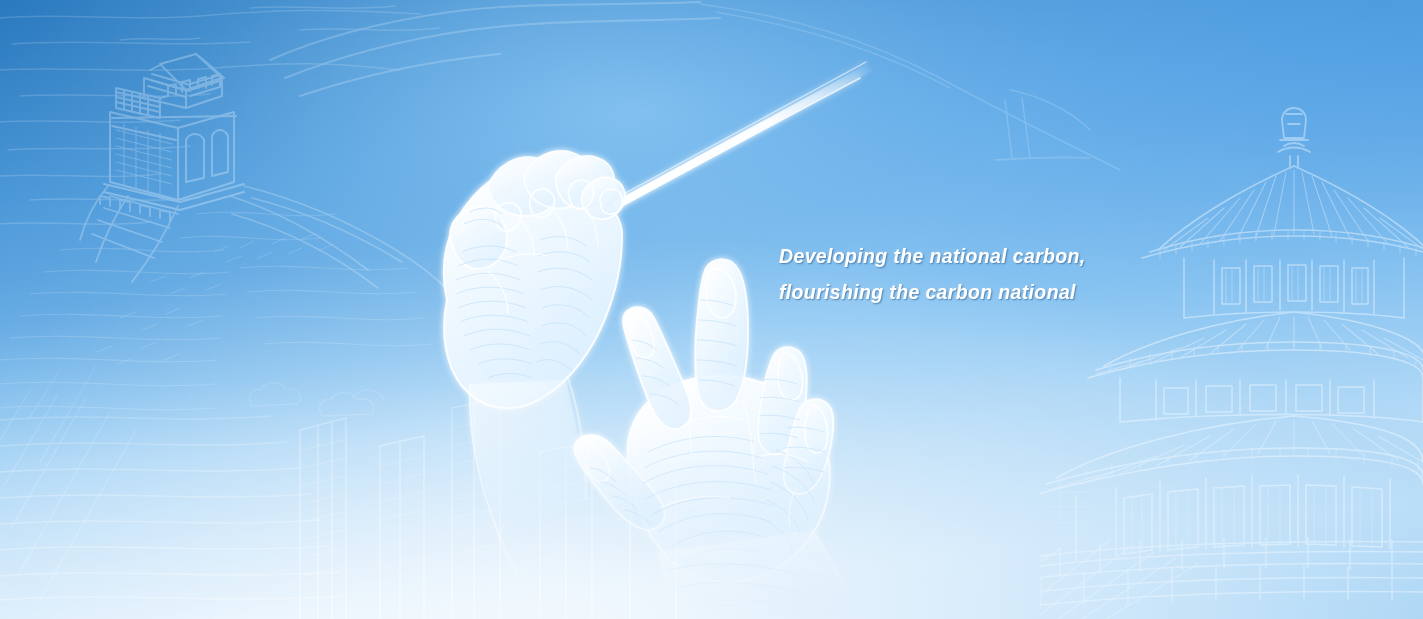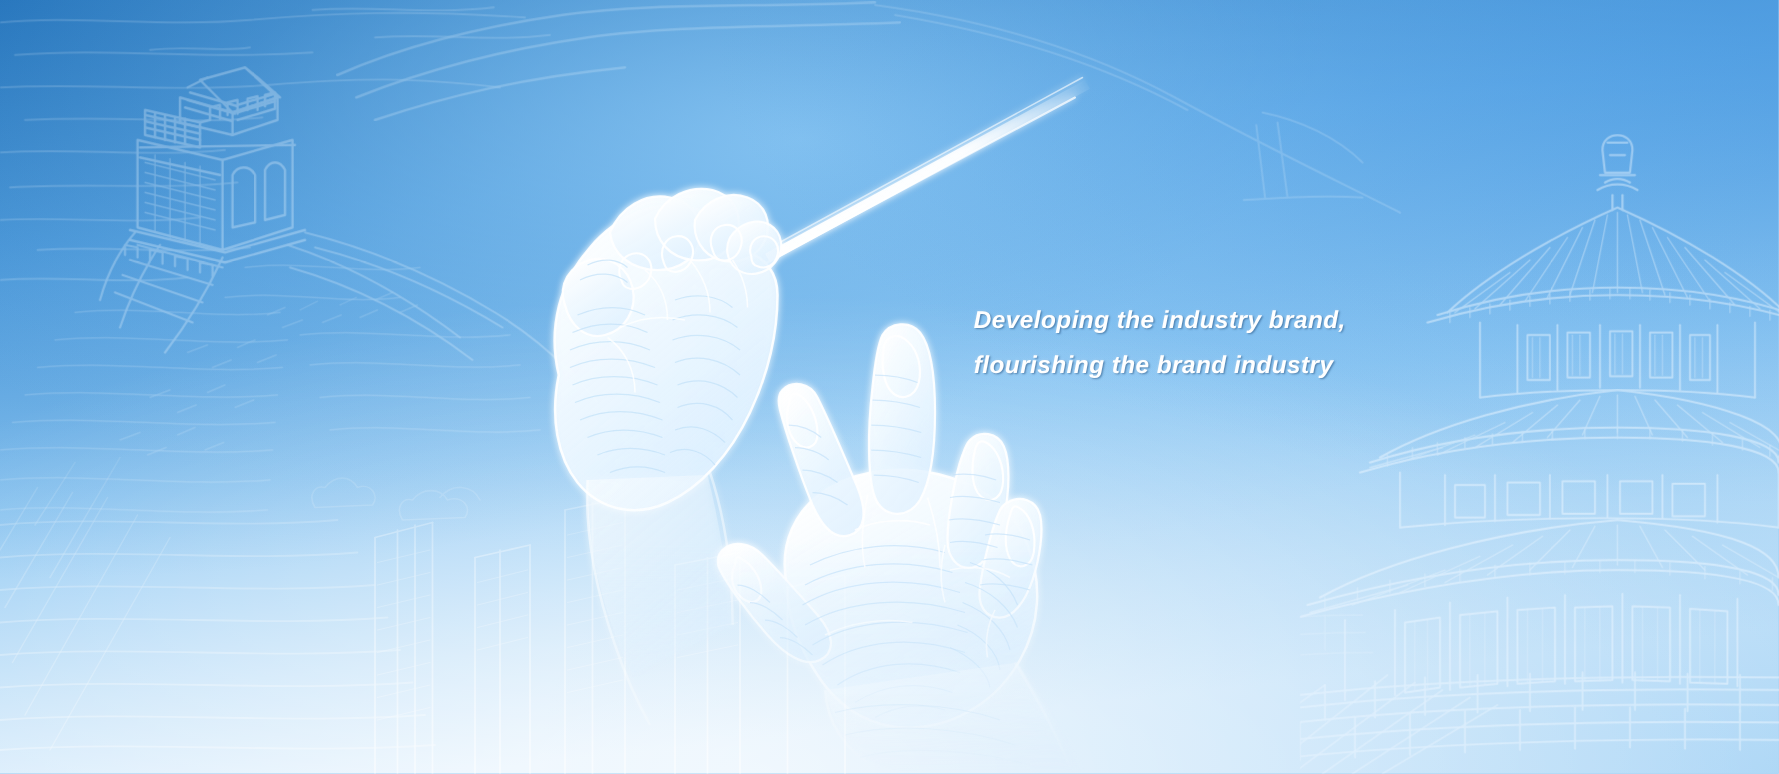--- a/index.html
+++ b/index.html
@@ -861,17 +861,17 @@
             <path d="M668 570 C 706 560, 760 562, 800 576"></path>
             <path d="M676 588 C 714 578, 770 582, 812 596"></path>
             <path d="M688 606 C 724 596, 780 600, 824 612"></path>
           </g>
         </g>
       </g>
     </svg>
   </div>
 
   <div id="tagline">
-    <span class="line">Developing the industry brand,</span>
-    <span class="line">flourishing the brand industry</span>
+    <span class="line">Developing the national carbon,</span>
+    <span class="line">flourishing the carbon national</span>
   </div>
 
 </div>
 
 </body></html>

